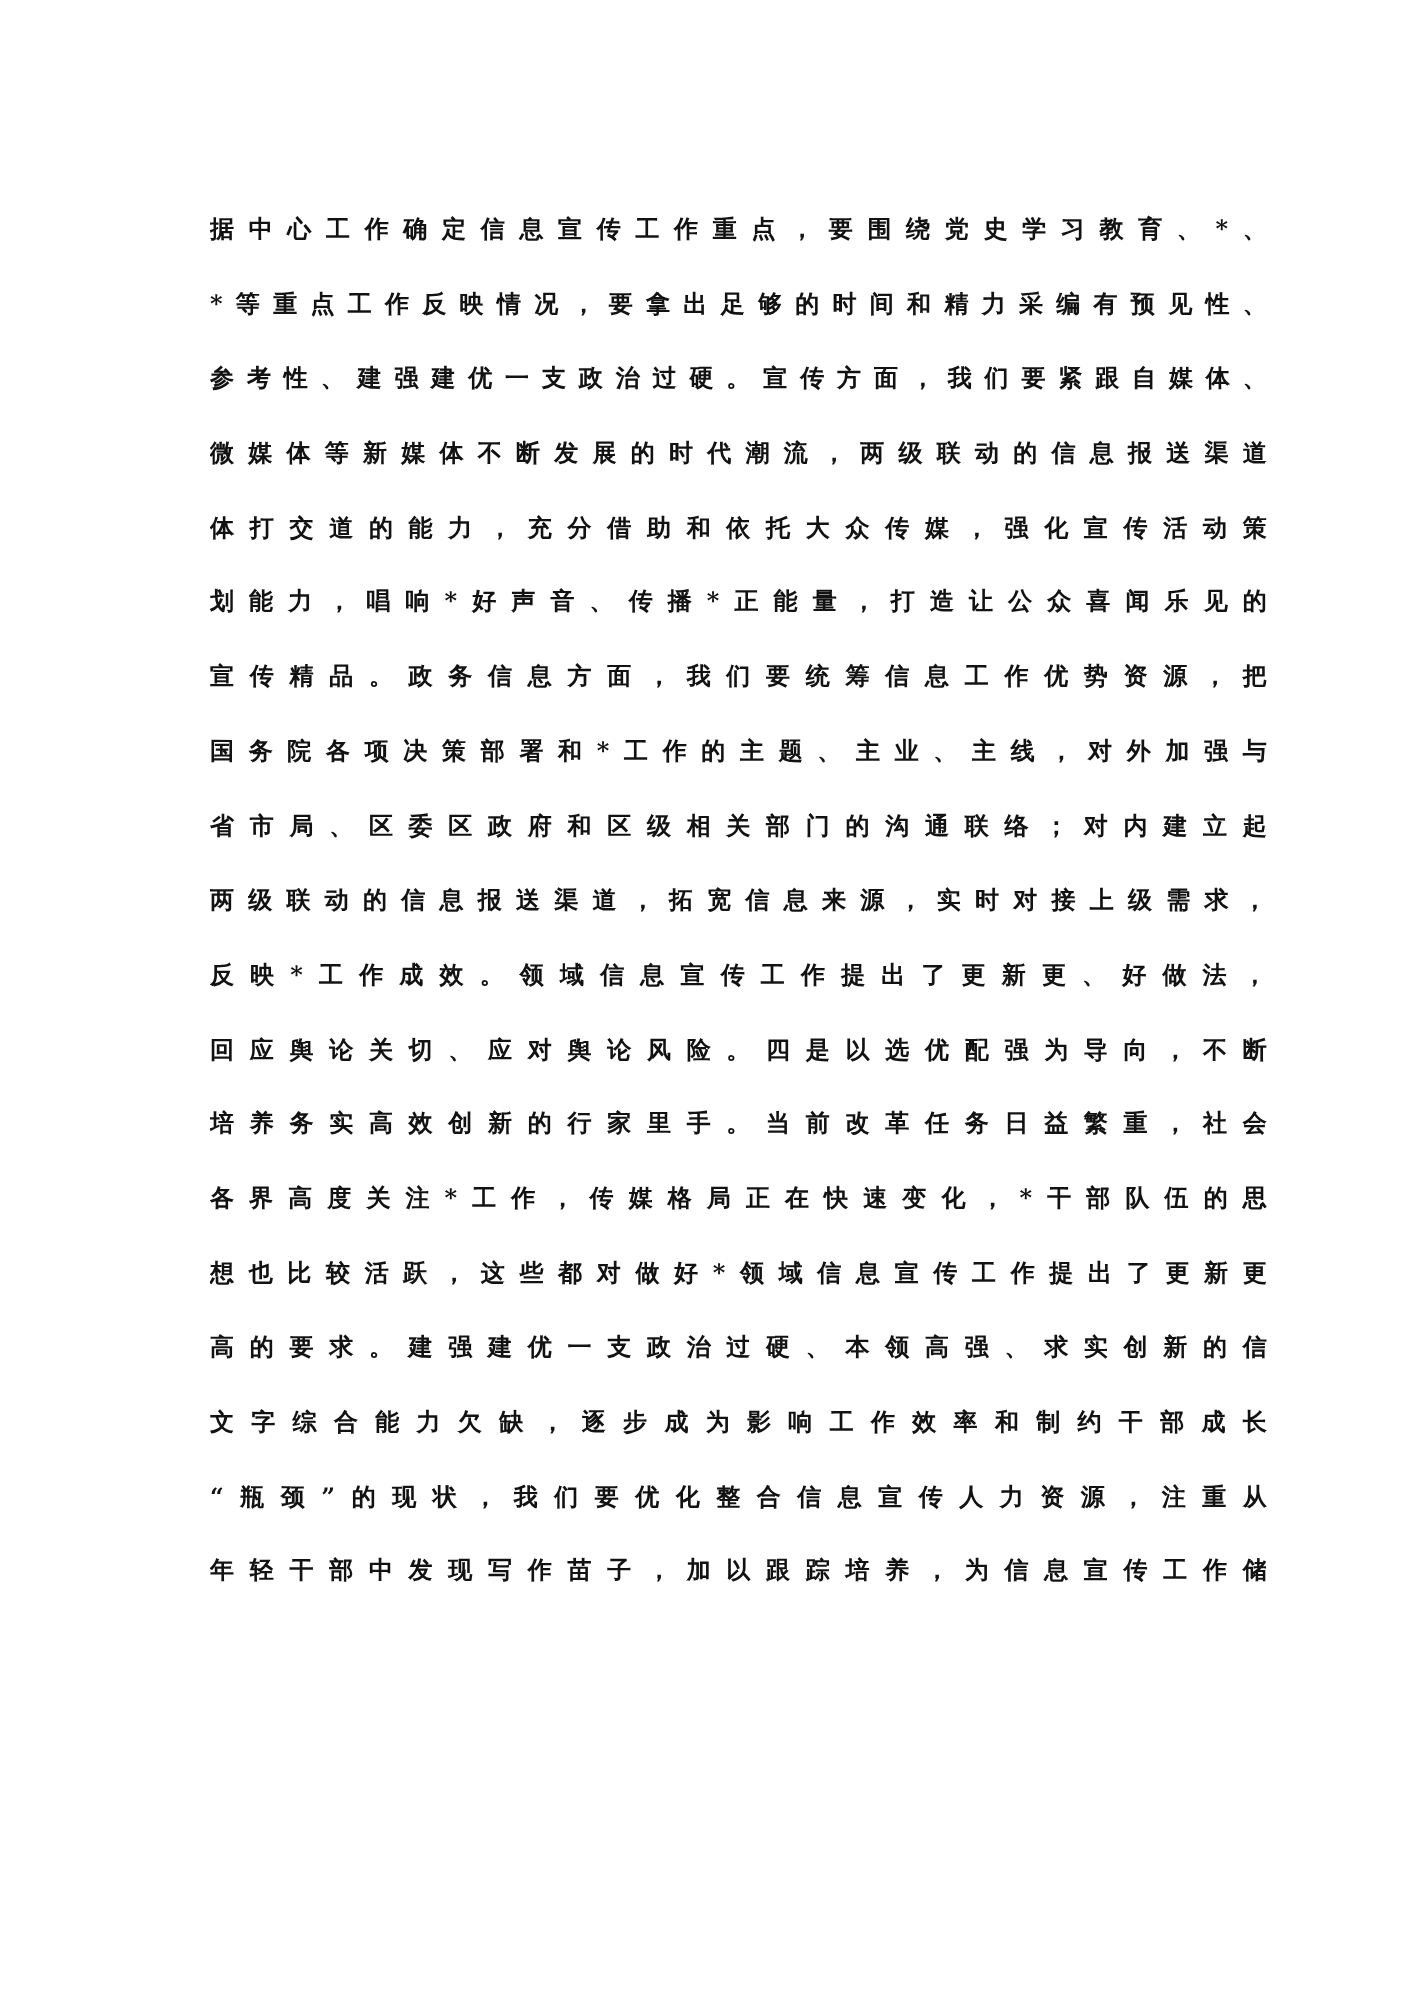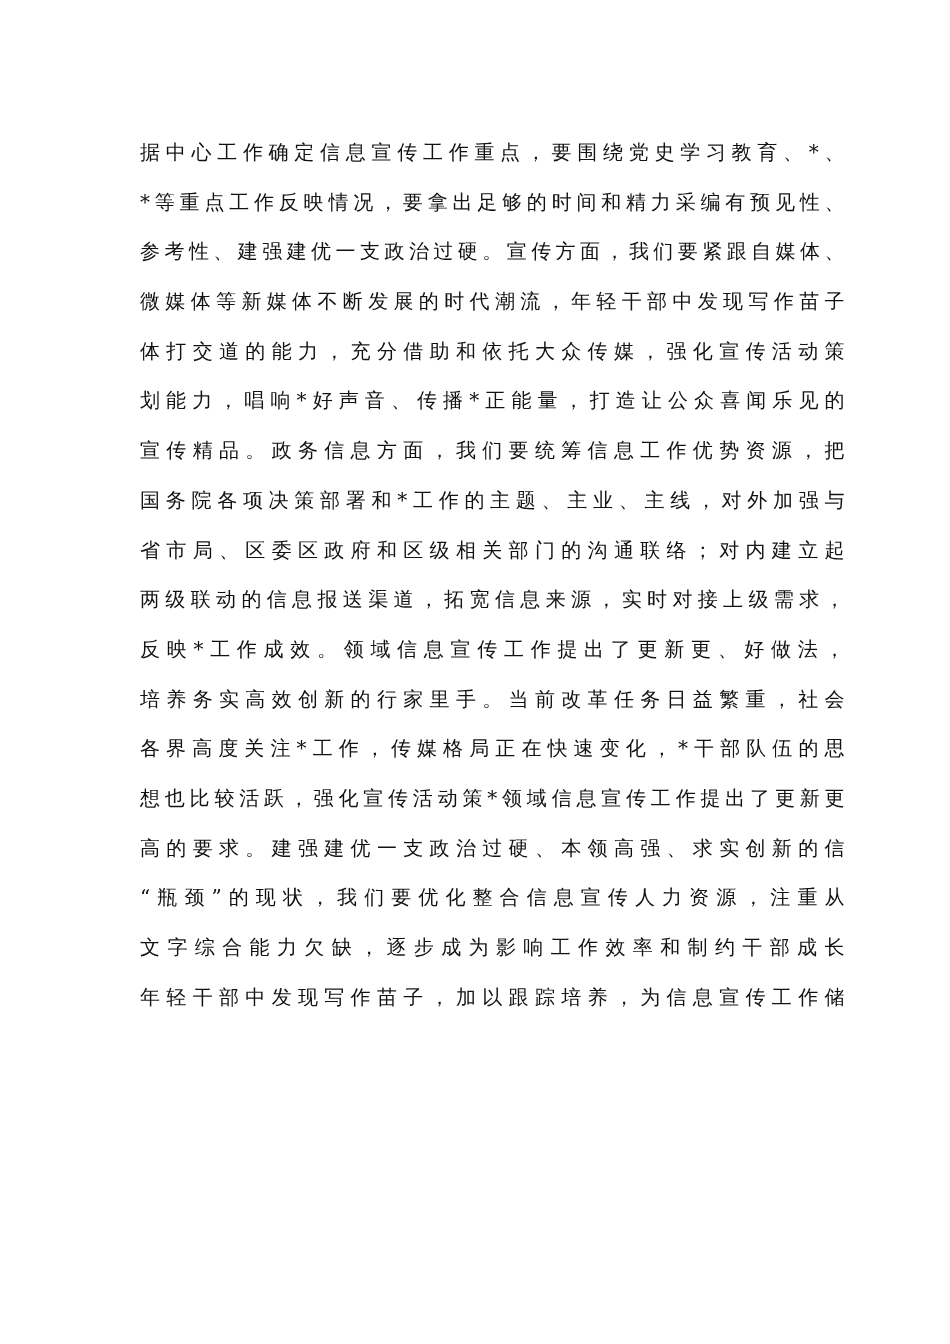--- a/index.html
+++ b/index.html
@@ -22,47 +22,48 @@
     left: 140px;
     top: 128px;
     width: 705px;
     color: #121212;
   }
 
   .text-line {
     width: 705px;
     height: 49.7px;
     line-height: 49.7px;
-    font-size: 20px;
-    font-weight: 400;
+    font-size: 16px;
+    font-weight: 700;
     letter-spacing: 0.5px;
     text-align: justify;
     text-align-last: justify;
     -moz-text-align-last: justify;
     overflow: hidden;
     white-space: normal;
   }
 </style>
 </head>
 <body>
 
 <div class="page">
   <div class="text-block">
     <div class="text-line">据中心工作确定信息宣传工作重点，要围绕党史学习教育、*、</div>
     <div class="text-line">*等重点工作反映情况，要拿出足够的时间和精力采编有预见性、</div>
     <div class="text-line">参考性、建强建优一支政治过硬。宣传方面，我们要紧跟自媒体、</div>
-    <div class="text-line">微媒体等新媒体不断发展的时代潮流，年轻干部中发现写作苗子</div>
+    <div class="text-line">微媒体等新媒体不断发展的时代潮流，两级联动的信息报送渠道</div>
     <div class="text-line">体打交道的能力，充分借助和依托大众传媒，强化宣传活动策</div>
     <div class="text-line">划能力，唱响*好声音、传播*正能量，打造让公众喜闻乐见的</div>
     <div class="text-line">宣传精品。政务信息方面，我们要统筹信息工作优势资源，把</div>
     <div class="text-line">国务院各项决策部署和*工作的主题、主业、主线，对外加强与</div>
     <div class="text-line">省市局、区委区政府和区级相关部门的沟通联络；对内建立起</div>
     <div class="text-line">两级联动的信息报送渠道，拓宽信息来源，实时对接上级需求，</div>
     <div class="text-line">反映*工作成效。领域信息宣传工作提出了更新更、好做法，</div>
+    <div class="text-line">回应舆论关切、应对舆论风险。四是以选优配强为导向，不断</div>
     <div class="text-line">培养务实高效创新的行家里手。当前改革任务日益繁重，社会</div>
     <div class="text-line">各界高度关注*工作，传媒格局正在快速变化，*干部队伍的思</div>
-    <div class="text-line">想也比较活跃，强化宣传活动策*领域信息宣传工作提出了更新更</div>
+    <div class="text-line">想也比较活跃，这些都对做好*领域信息宣传工作提出了更新更</div>
     <div class="text-line">高的要求。建强建优一支政治过硬、本领高强、求实创新的信</div>
+    <div class="text-line">文字综合能力欠缺，逐步成为影响工作效率和制约干部成长</div>
     <div class="text-line">“瓶颈”的现状，我们要优化整合信息宣传人力资源，注重从</div>
-    <div class="text-line">文字综合能力欠缺，逐步成为影响工作效率和制约干部成长</div>
     <div class="text-line">年轻干部中发现写作苗子，加以跟踪培养，为信息宣传工作储</div>
   </div>
 </div>
 
 </body></html>

